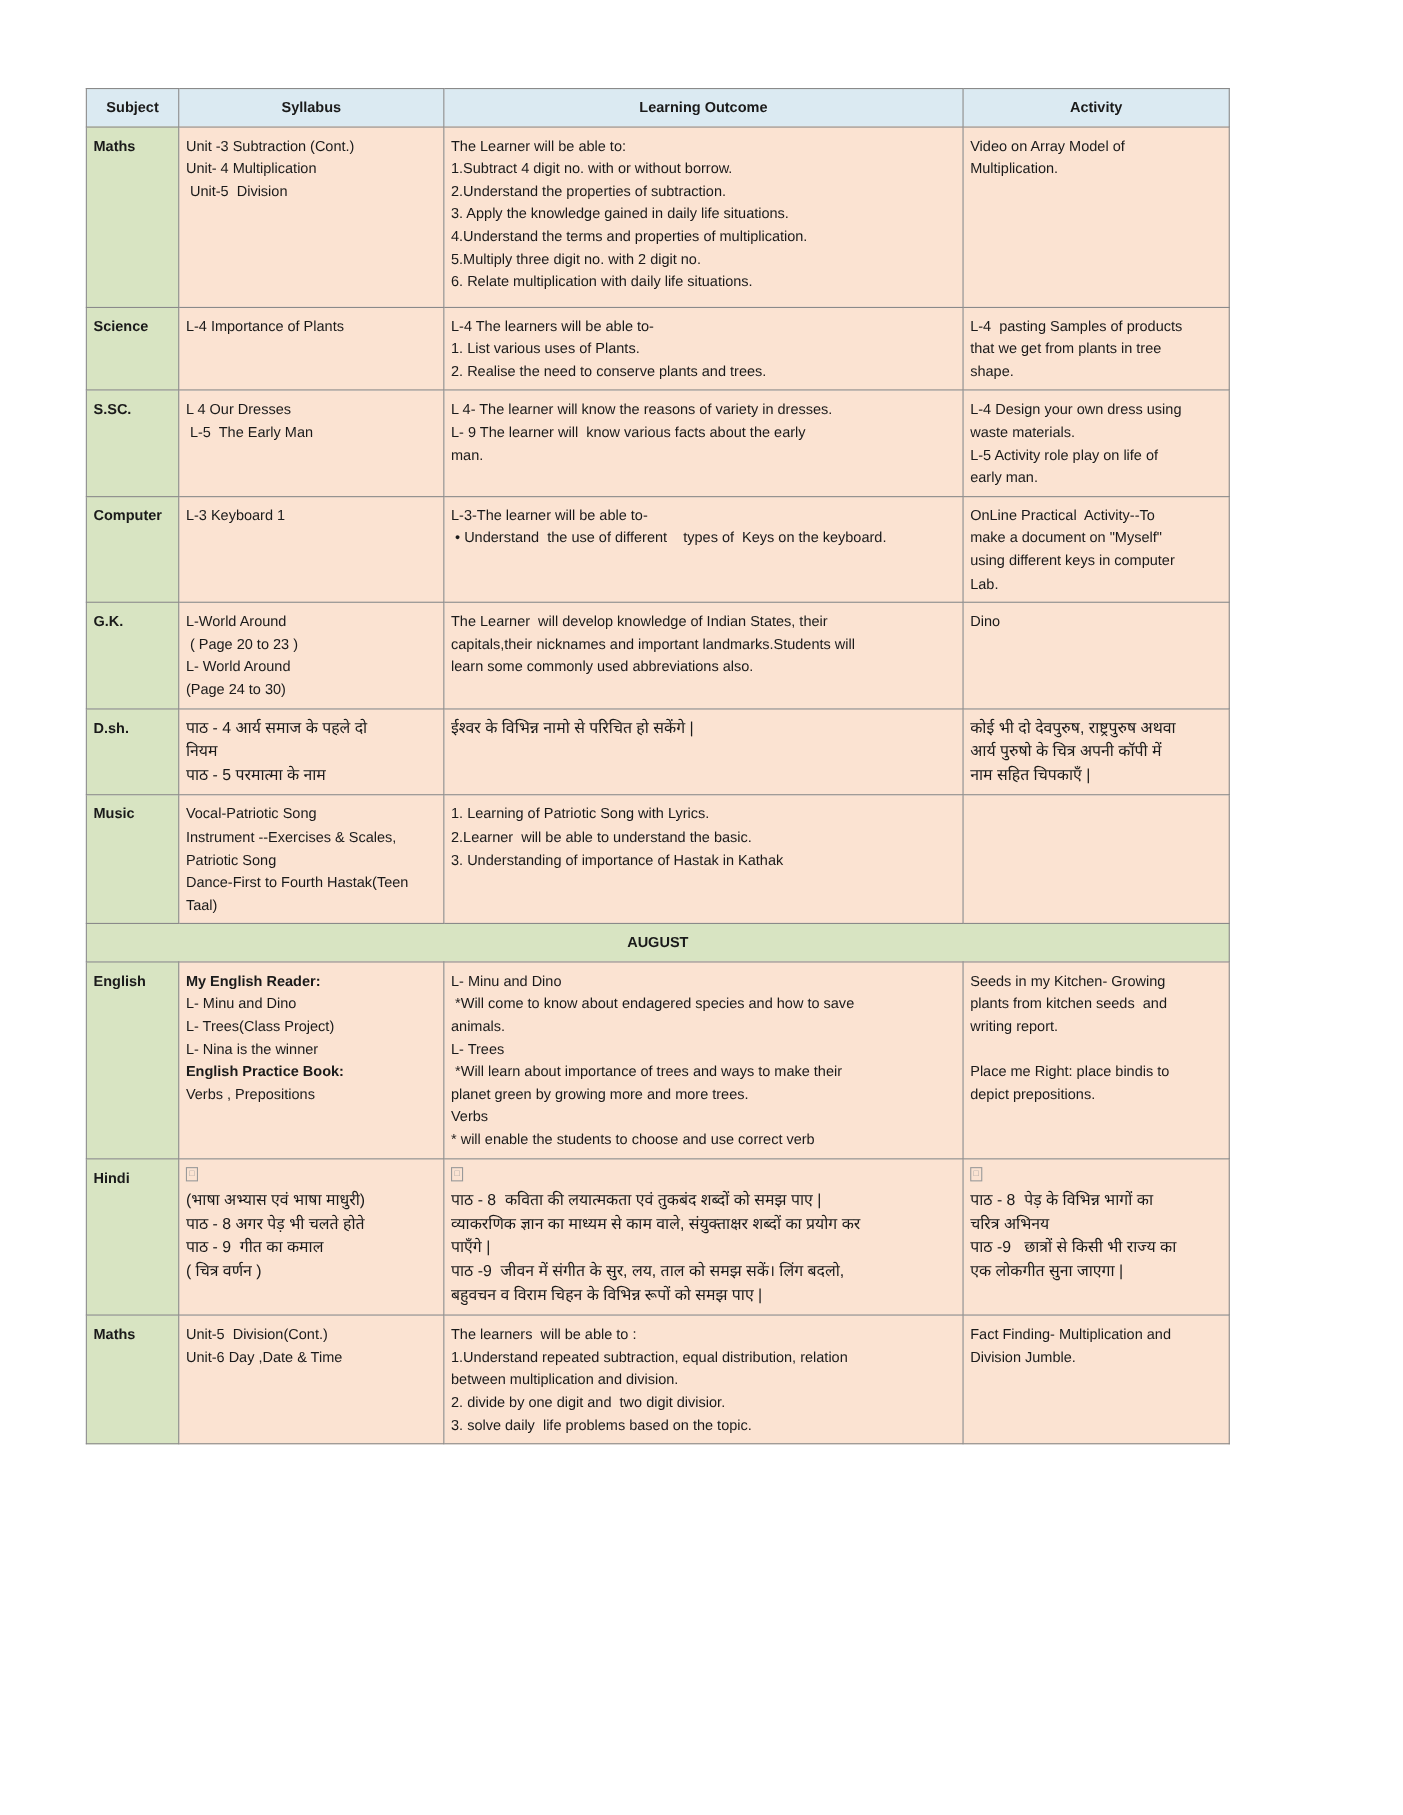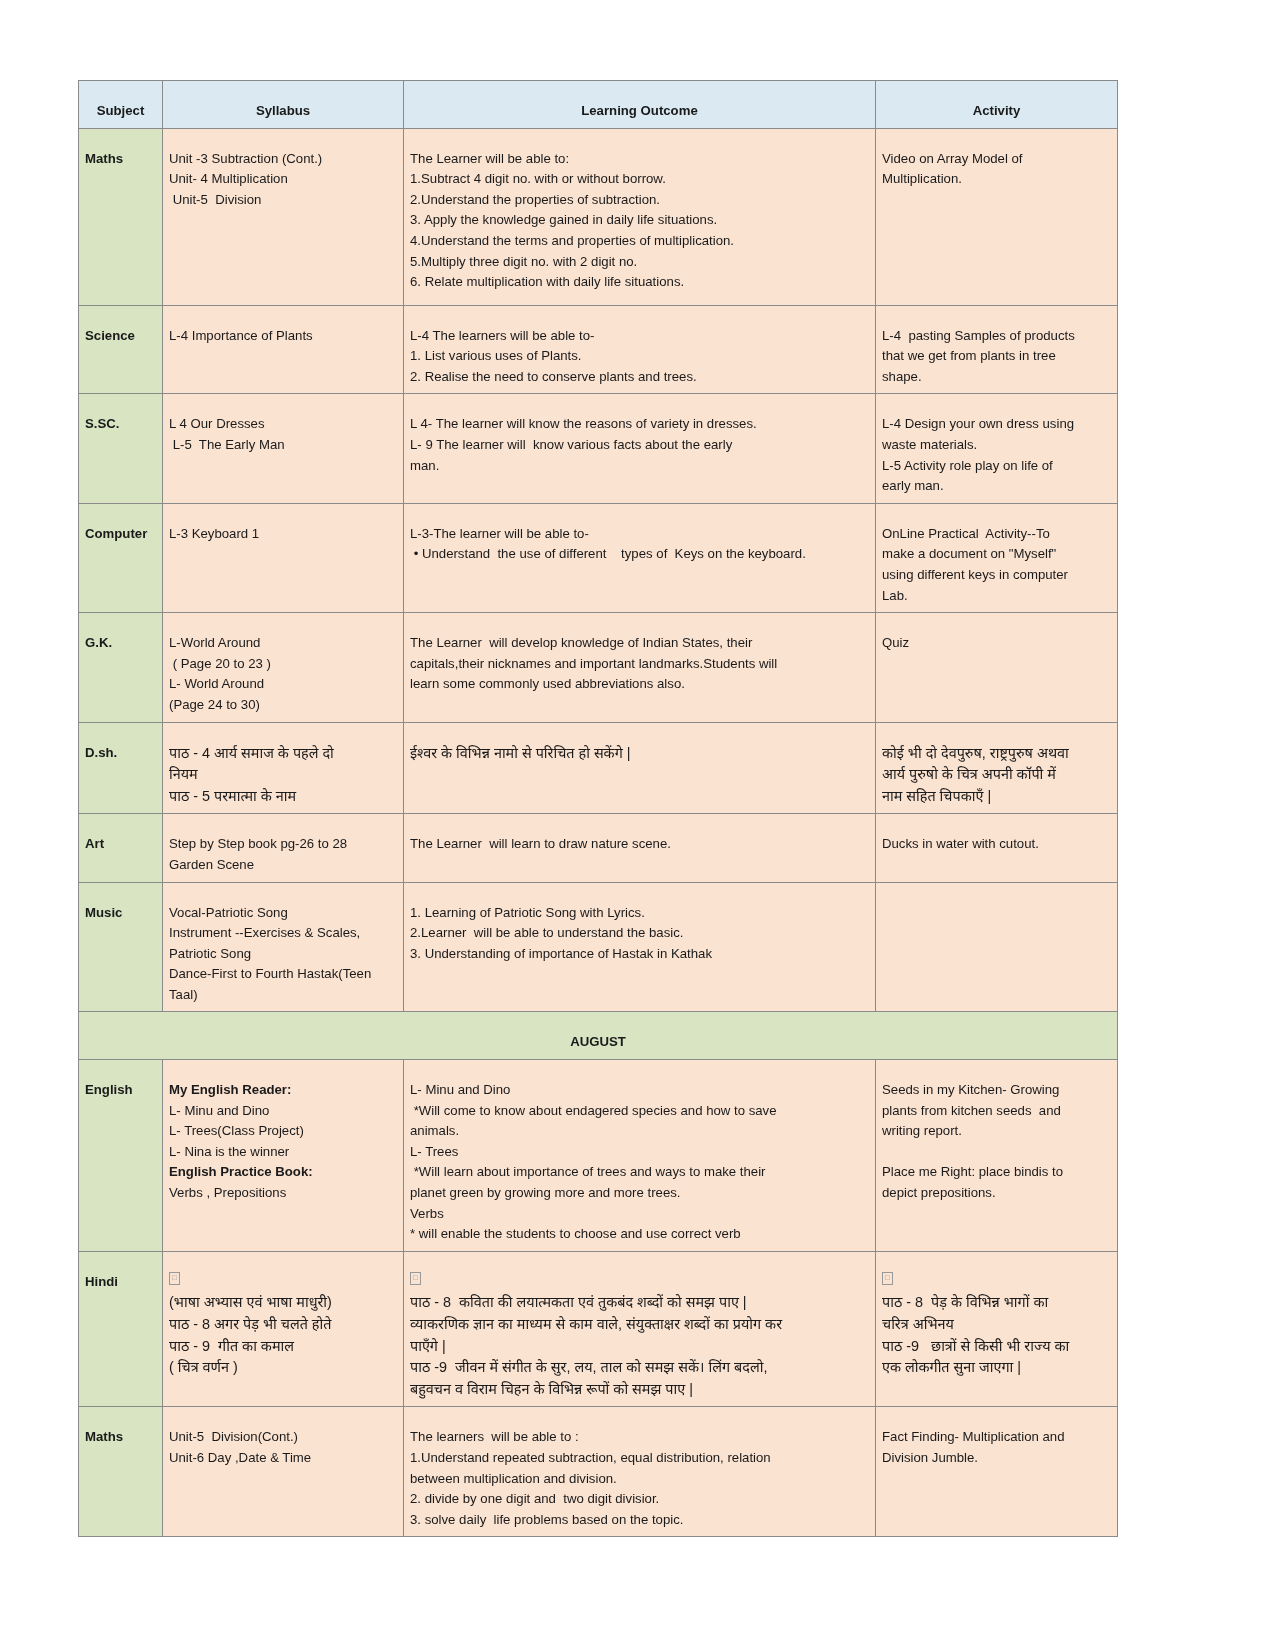--- a/index.html
+++ b/index.html
@@ -26,21 +26,21 @@
     table-layout: fixed;
   }
   table.syllabus col.c-subject { width: 84px; }
   table.syllabus col.c-syllabus { width: 241px; }
   table.syllabus col.c-outcome { width: 472px; }
   table.syllabus col.c-activity { width: 242px; }
 
   table.syllabus th, table.syllabus td {
     border: 1px solid #8a8a8a;
     vertical-align: top;
-    padding: 20px 6px 6px 6px;
+    padding: 7px 6px 6px 6px;
     font-size: 13.2px;
     line-height: 1.56;
   }
   thead th {
     background: #dbeaf2;
     text-align: center;
     font-weight: bold;
     font-size: 13.4px;
     padding-top: 7px;
     padding-bottom: 7px;
@@ -186,50 +186,37 @@
             <span class="line"> ( Page 20 to 23 )</span>
             <span class="line">L- World Around</span>
             <span class="line">(Page 24 to 30)</span>
           </td>
           <td class="cell">
             <span class="line">The Learner  will develop knowledge of Indian States, their</span>
             <span class="line">capitals,their nicknames and important landmarks.Students will</span>
             <span class="line">learn some commonly used abbreviations also.</span>
           </td>
           <td class="cell">
-            <span class="line">Quiz</span>
+            <span class="line">Dino</span>
           </td>
         </tr>
         <tr>
           <td class="subject dsh-subject vmid">D.sh.</td>
           <td class="cell">
             <span class="line hindi">पाठ - 4 आर्य समाज के पहले दो</span>
             <span class="line hindi">नियम</span>
             <span class="line hindi">पाठ - 5 परमात्मा के नाम</span>
           </td>
           <td class="cell vmid">
             <span class="line hindi">ईश्वर के विभिन्न नामो से परिचित हो सकेंगे |</span>
           </td>
           <td class="cell vmid">
             <span class="line hindi">कोई भी दो देवपुरुष, राष्ट्रपुरुष अथवा</span>
             <span class="line hindi">आर्य पुरुषो के चित्र अपनी कॉपी में</span>
             <span class="line hindi">नाम सहित चिपकाएँ |</span>
-          </td>
-        </tr>
-        <tr>
-          <td class="subject">Art</td>
-          <td class="cell">
-            <span class="line">Step by Step book pg-26 to 28</span>
-            <span class="line">Garden Scene</span>
-          </td>
-          <td class="cell">
-            <span class="line">The Learner  will learn to draw nature scene.</span>
-          </td>
-          <td class="cell">
-            <span class="line">Ducks in water with cutout.</span>
           </td>
         </tr>
         <tr>
           <td class="subject">Music</td>
           <td class="cell">
             <span class="line">Vocal-Patriotic Song</span>
             <span class="line">Instrument --Exercises &amp; Scales,</span>
             <span class="line">Patriotic Song</span>
             <span class="line">Dance-First to Fourth Hastak(Teen</span>
             <span class="line">Taal)</span>

